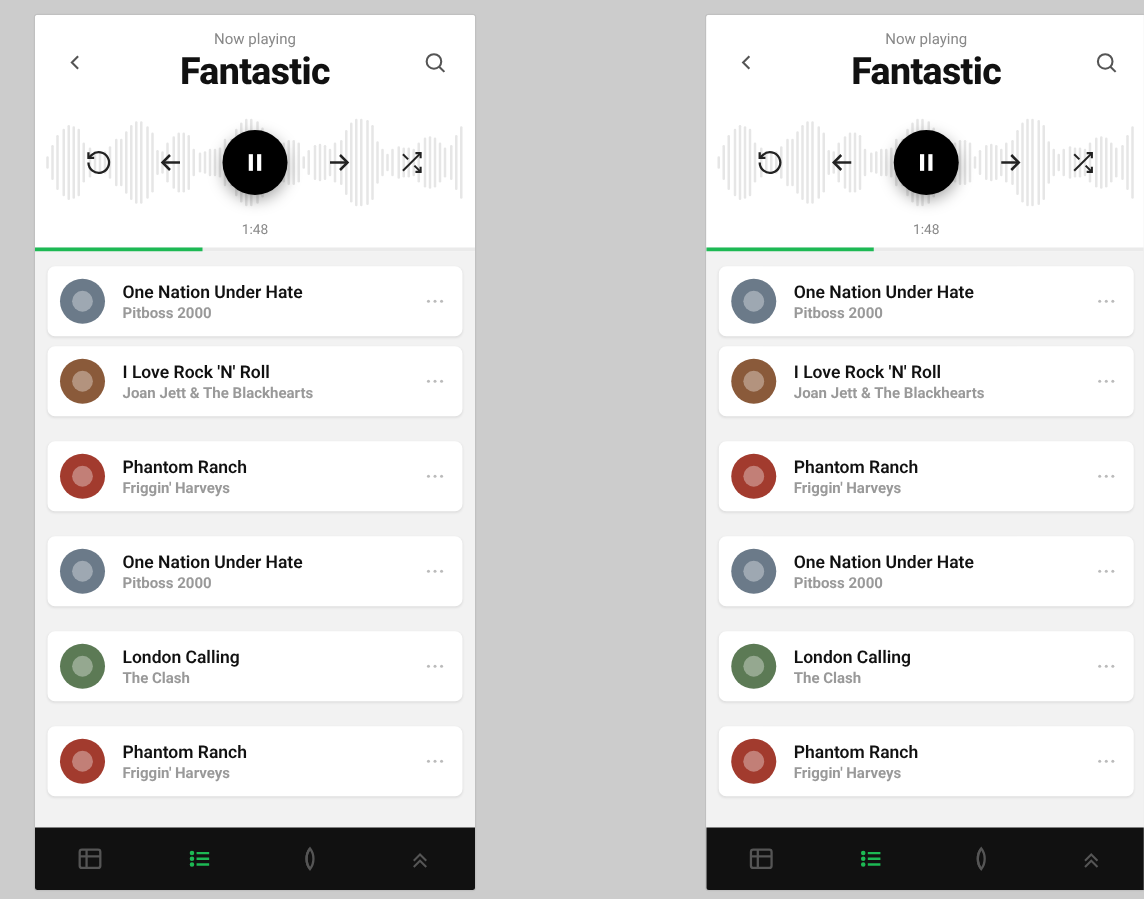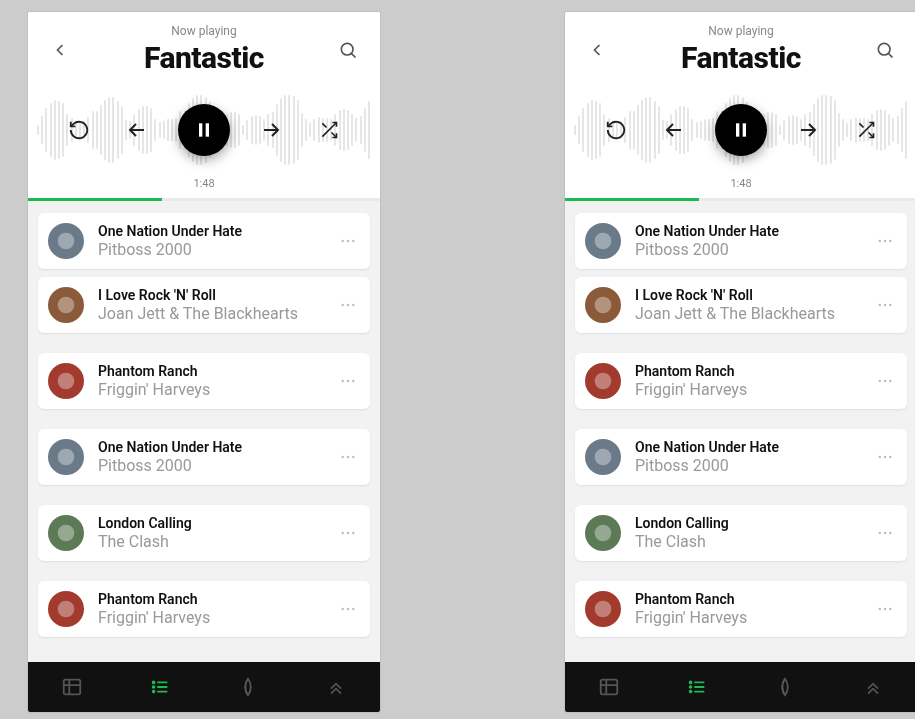--- a/index.html
+++ b/index.html
@@ -103,21 +103,21 @@
   .row + .group-gap { height: 12px; }
   .row .art {
     width: 36px; height: 36px; border-radius: 50%;
     flex: 0 0 36px;
     margin-right: 14px;
     display:flex; align-items:center; justify-content:center;
     color: #fff; font-size: 10px; font-weight: 700;
   }
   .row .meta { flex: 1 1 auto; min-width: 0; }
   .row .title { font-size: 14px; font-weight: 600; color: #111; }
-  .row .artist { font-size: 16px; color: #999; margin-top: 1px; }
+  .row .artist { font-size: 12px; color: #999; margin-top: 1px; font-weight: bold; }
   .row .more {
     width: 28px; height: 28px; display:flex; align-items:center; justify-content:center;
     color: #bbb; cursor: pointer;
   }
   
   .tabbar {
     height: 50px; background: #111;
     display:flex; align-items:center; justify-content:space-around;
   }
   .tab {

